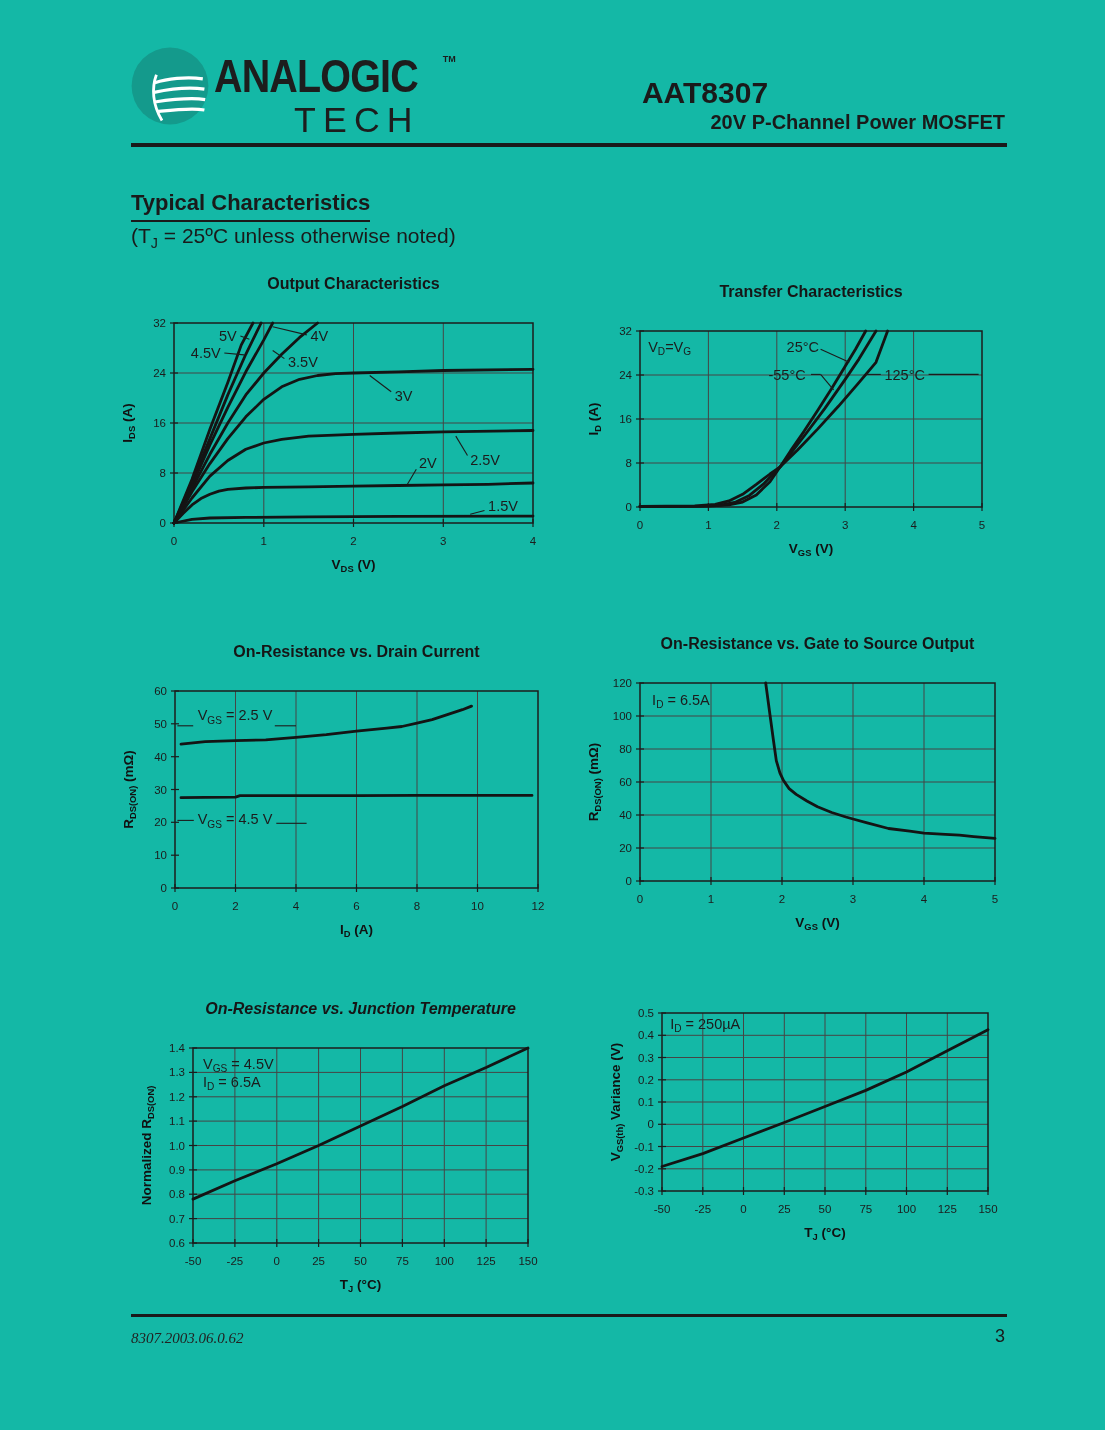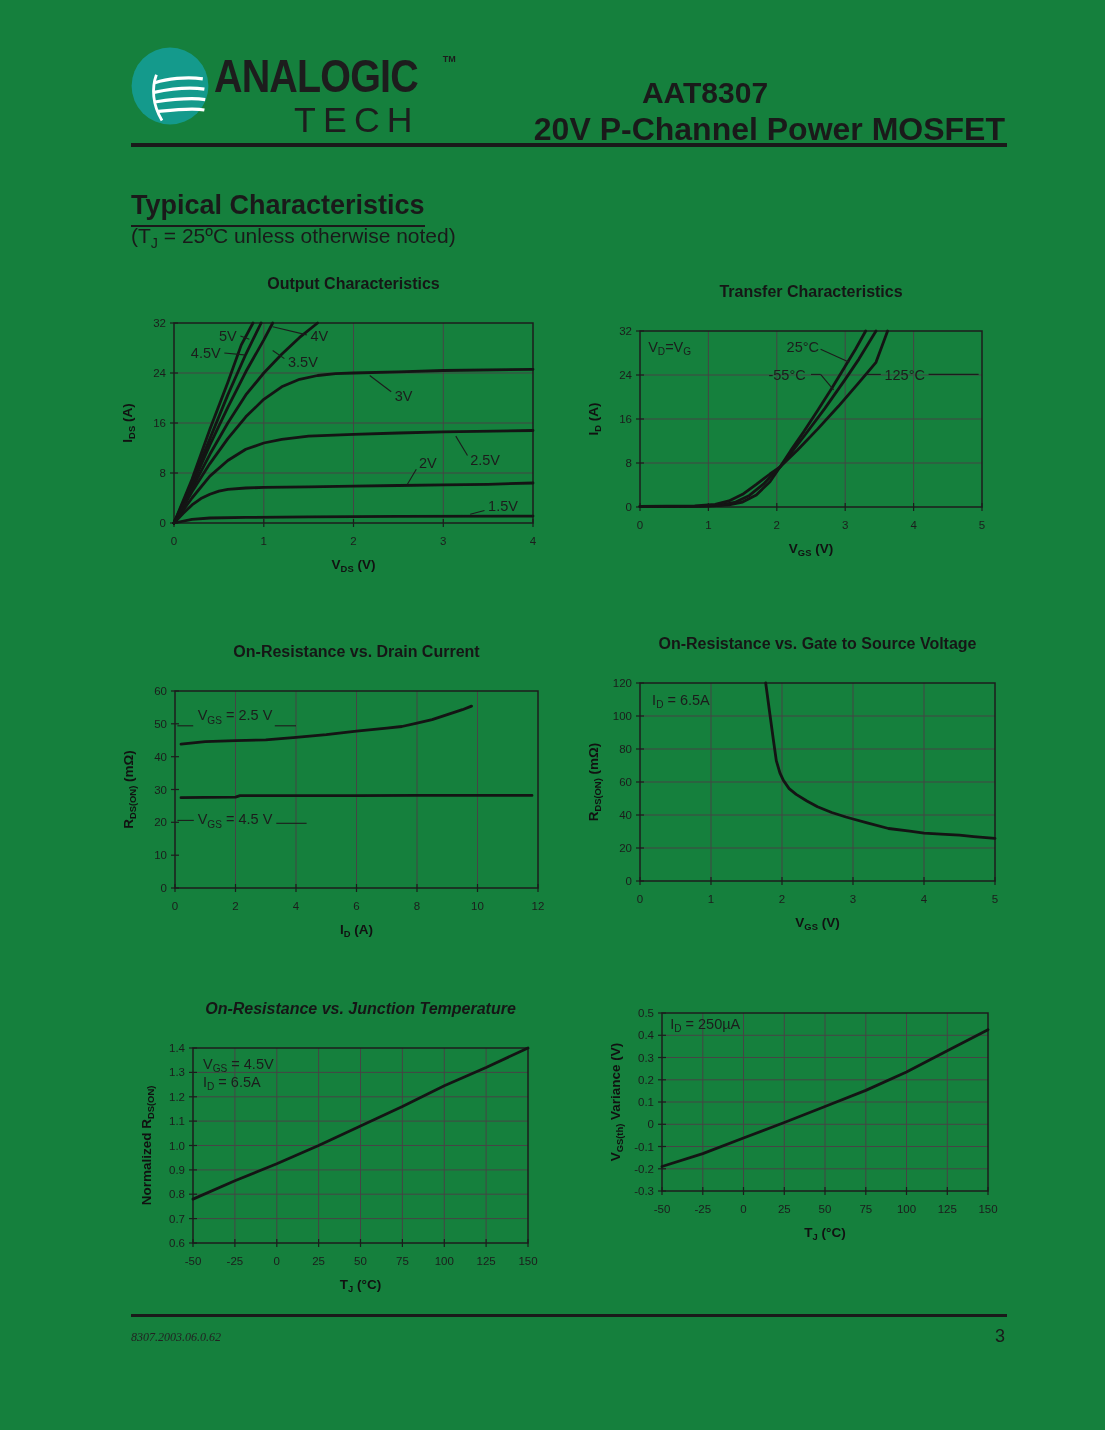--- a/index.html
+++ b/index.html
@@ -1,54 +1,54 @@
 <!DOCTYPE html>
 <html><head>
 <meta charset="utf-8">
 <style>
   html,body{margin:0;padding:0;background:#e8e8e8;}
-  .page{position:relative;width:1105px;height:1430px;background:#15803d;margin:0 auto;
+  .page{position:relative;width:1105px;height:1430px;background:#14b8a6;margin:0 auto;
         font-family:"Liberation Sans",sans-serif;color:#1c1c1c;overflow:hidden;}
   .abs{position:absolute;}
 
   
   .logo-wrap{left:130px;top:44px;width:420px;height:100px;}
   .logo-mark{position:absolute;left:0;top:2px;}
   .wordmark{position:absolute;left:84px;top:8px;white-space:nowrap;}
   .brand1{font-weight:bold;font-size:47px;letter-spacing:-1px;color:#1d1d1d;
           display:inline-block;transform:scaleX(.84);transform-origin:left top;line-height:1;}
   .brand-tm{font-size:9px;font-weight:bold;vertical-align:top;position:relative;top:2px;left:-14px;}
   .brand2{position:absolute;left:80px;top:50px;font-size:35px;font-weight:normal;
           letter-spacing:7px;color:#1d1d1d;display:inline-block;transform:scaleX(1.02);transform-origin:left top;line-height:1;}
   .part-no{right:100px;top:76px;width:600px;text-align:center;font-size:30px;font-weight:bold;color:#1a1a1a;}
-  .prod-sub{right:100px;top:111px;width:600px;text-align:right;font-size:32px;font-weight:bold;color:#1a1a1a;}
+  .prod-sub{right:100px;top:111px;width:600px;text-align:right;font-size:20px;font-weight:bold;color:#1a1a1a;}
   .hrule{left:131px;top:143px;width:876px;height:4px;background:#1a1a1a;}
 
   
-  .sec-title{left:131px;top:190px;font-size:27px;font-weight:bold;color:#1a1a1a;
+  .sec-title{left:131px;top:190px;font-size:22px;font-weight:bold;color:#1a1a1a;
              border-bottom:2.5px solid #1a1a1a;padding-bottom:4px;}
   .sec-note{left:131px;top:224px;font-size:21px;color:#1a1a1a;}
   .sec-note sub,.chart-title sub{font-size:.68em;}
 
   
   .chart{position:absolute;}
   .chart-title{font-size:16px;font-weight:bold;text-align:center;color:#161616;height:36px;}
   .chart svg{display:block;}
   .grid{stroke:#454545;stroke-width:1;}
   .frame{fill:none;stroke:#1c1c1c;stroke-width:1.5;}
   .tick{stroke:#1c1c1c;stroke-width:1.2;}
   .tl{font-family:"Liberation Sans",sans-serif;font-size:11.5px;fill:#1c1c1c;}
   .curve{fill:none;stroke:#141414;stroke-width:2.8;stroke-linejoin:round;stroke-linecap:round;}
   .leader{stroke:#1c1c1c;stroke-width:1.1;}
   .ann{fill:#1c1c1c;font-family:"Liberation Sans",sans-serif;}
   .axlab{font-family:"Liberation Sans",sans-serif;font-size:13.5px;font-weight:bold;fill:#111;}
 
   
   .frule{left:131px;top:1314px;width:876px;height:3px;background:#1a1a1a;}
-  .doc-code{left:131px;top:1330px;font-family:"Liberation Serif",serif;font-style:italic;font-size:12px;color:#222;}
+  .doc-code{left:131px;top:1330px;font-family:"Liberation Serif",serif;font-style:italic;font-size:15px;color:#222;}
   .page-num{right:100px;top:1326px;width:100px;text-align:right;font-size:18px;color:#1a1a1a;}
 </style>
 </head>
 <body>
 
 <div class="page">
 
   <div class="abs logo-wrap">
     <svg class="logo-mark" width="80" height="80" viewBox="0 0 100 100">
       <circle cx="50" cy="50" r="48" fill="#149a8c"></circle>
@@ -221,21 +221,21 @@
         <line class="leader" x1="157.8" y1="46.8" x2="179.0" y2="46.8"></line>
         <text class="ann" style="font-size:14.5px" x="80.7" y="41.4" text-anchor="start">V<tspan dy="3.5" style="font-size:10.1px">GS</tspan><tspan dy="-3.5" style="font-size:14.5px"> = 2.5 V</tspan></text>
         <line class="leader" x1="60.4" y1="141.4" x2="76.8" y2="141.4"></line>
         <line class="leader" x1="159.3" y1="144.3" x2="189.6" y2="144.3"></line>
         <text class="ann" style="font-size:14.5px" x="80.7" y="145.2" text-anchor="start">V<tspan dy="3.5" style="font-size:10.1px">GS</tspan><tspan dy="-3.5" style="font-size:14.5px"> = 4.5 V</tspan></text>
         <text class="axlab" x="239.5" y="255" text-anchor="middle">I<tspan dy="3.2" style="font-size:9.4px">D</tspan><tspan dy="-3.2" style="font-size:13.5px"> (A)</tspan></text>
         <text class="axlab" transform="translate(16 110.5) rotate(-90)" text-anchor="middle">R<tspan dy="3.2" style="font-size:9.4px">DS(ON)</tspan><tspan dy="-3.2" style="font-size:13.5px"> (mΩ)</tspan></text>
       </svg>
   </div>
   <div class="chart" id="chart3" style="left: 582px; top: 635px; width: 427px;">
-    <div class="chart-title" style="margin-left: 58px; width: 355px;">On-Resistance vs. Gate to Source Voltage</div>
+    <div class="chart-title" style="margin-left: 58px; width: 355px;">On-Resistance vs. Gate to Source Output</div>
     <svg width="427" height="268" viewBox="0 0 427 268">
         <line class="grid" x1="129.0" y1="12" x2="129.0" y2="210"></line>
         <line class="grid" x1="200.0" y1="12" x2="200.0" y2="210"></line>
         <line class="grid" x1="271.0" y1="12" x2="271.0" y2="210"></line>
         <line class="grid" x1="342.0" y1="12" x2="342.0" y2="210"></line>
         <line class="grid" x1="58" y1="177.0" x2="413" y2="177.0"></line>
         <line class="grid" x1="58" y1="144.0" x2="413" y2="144.0"></line>
         <line class="grid" x1="58" y1="111.0" x2="413" y2="111.0"></line>
         <line class="grid" x1="58" y1="78.0" x2="413" y2="78.0"></line>
         <line class="grid" x1="58" y1="45.0" x2="413" y2="45.0"></line>

